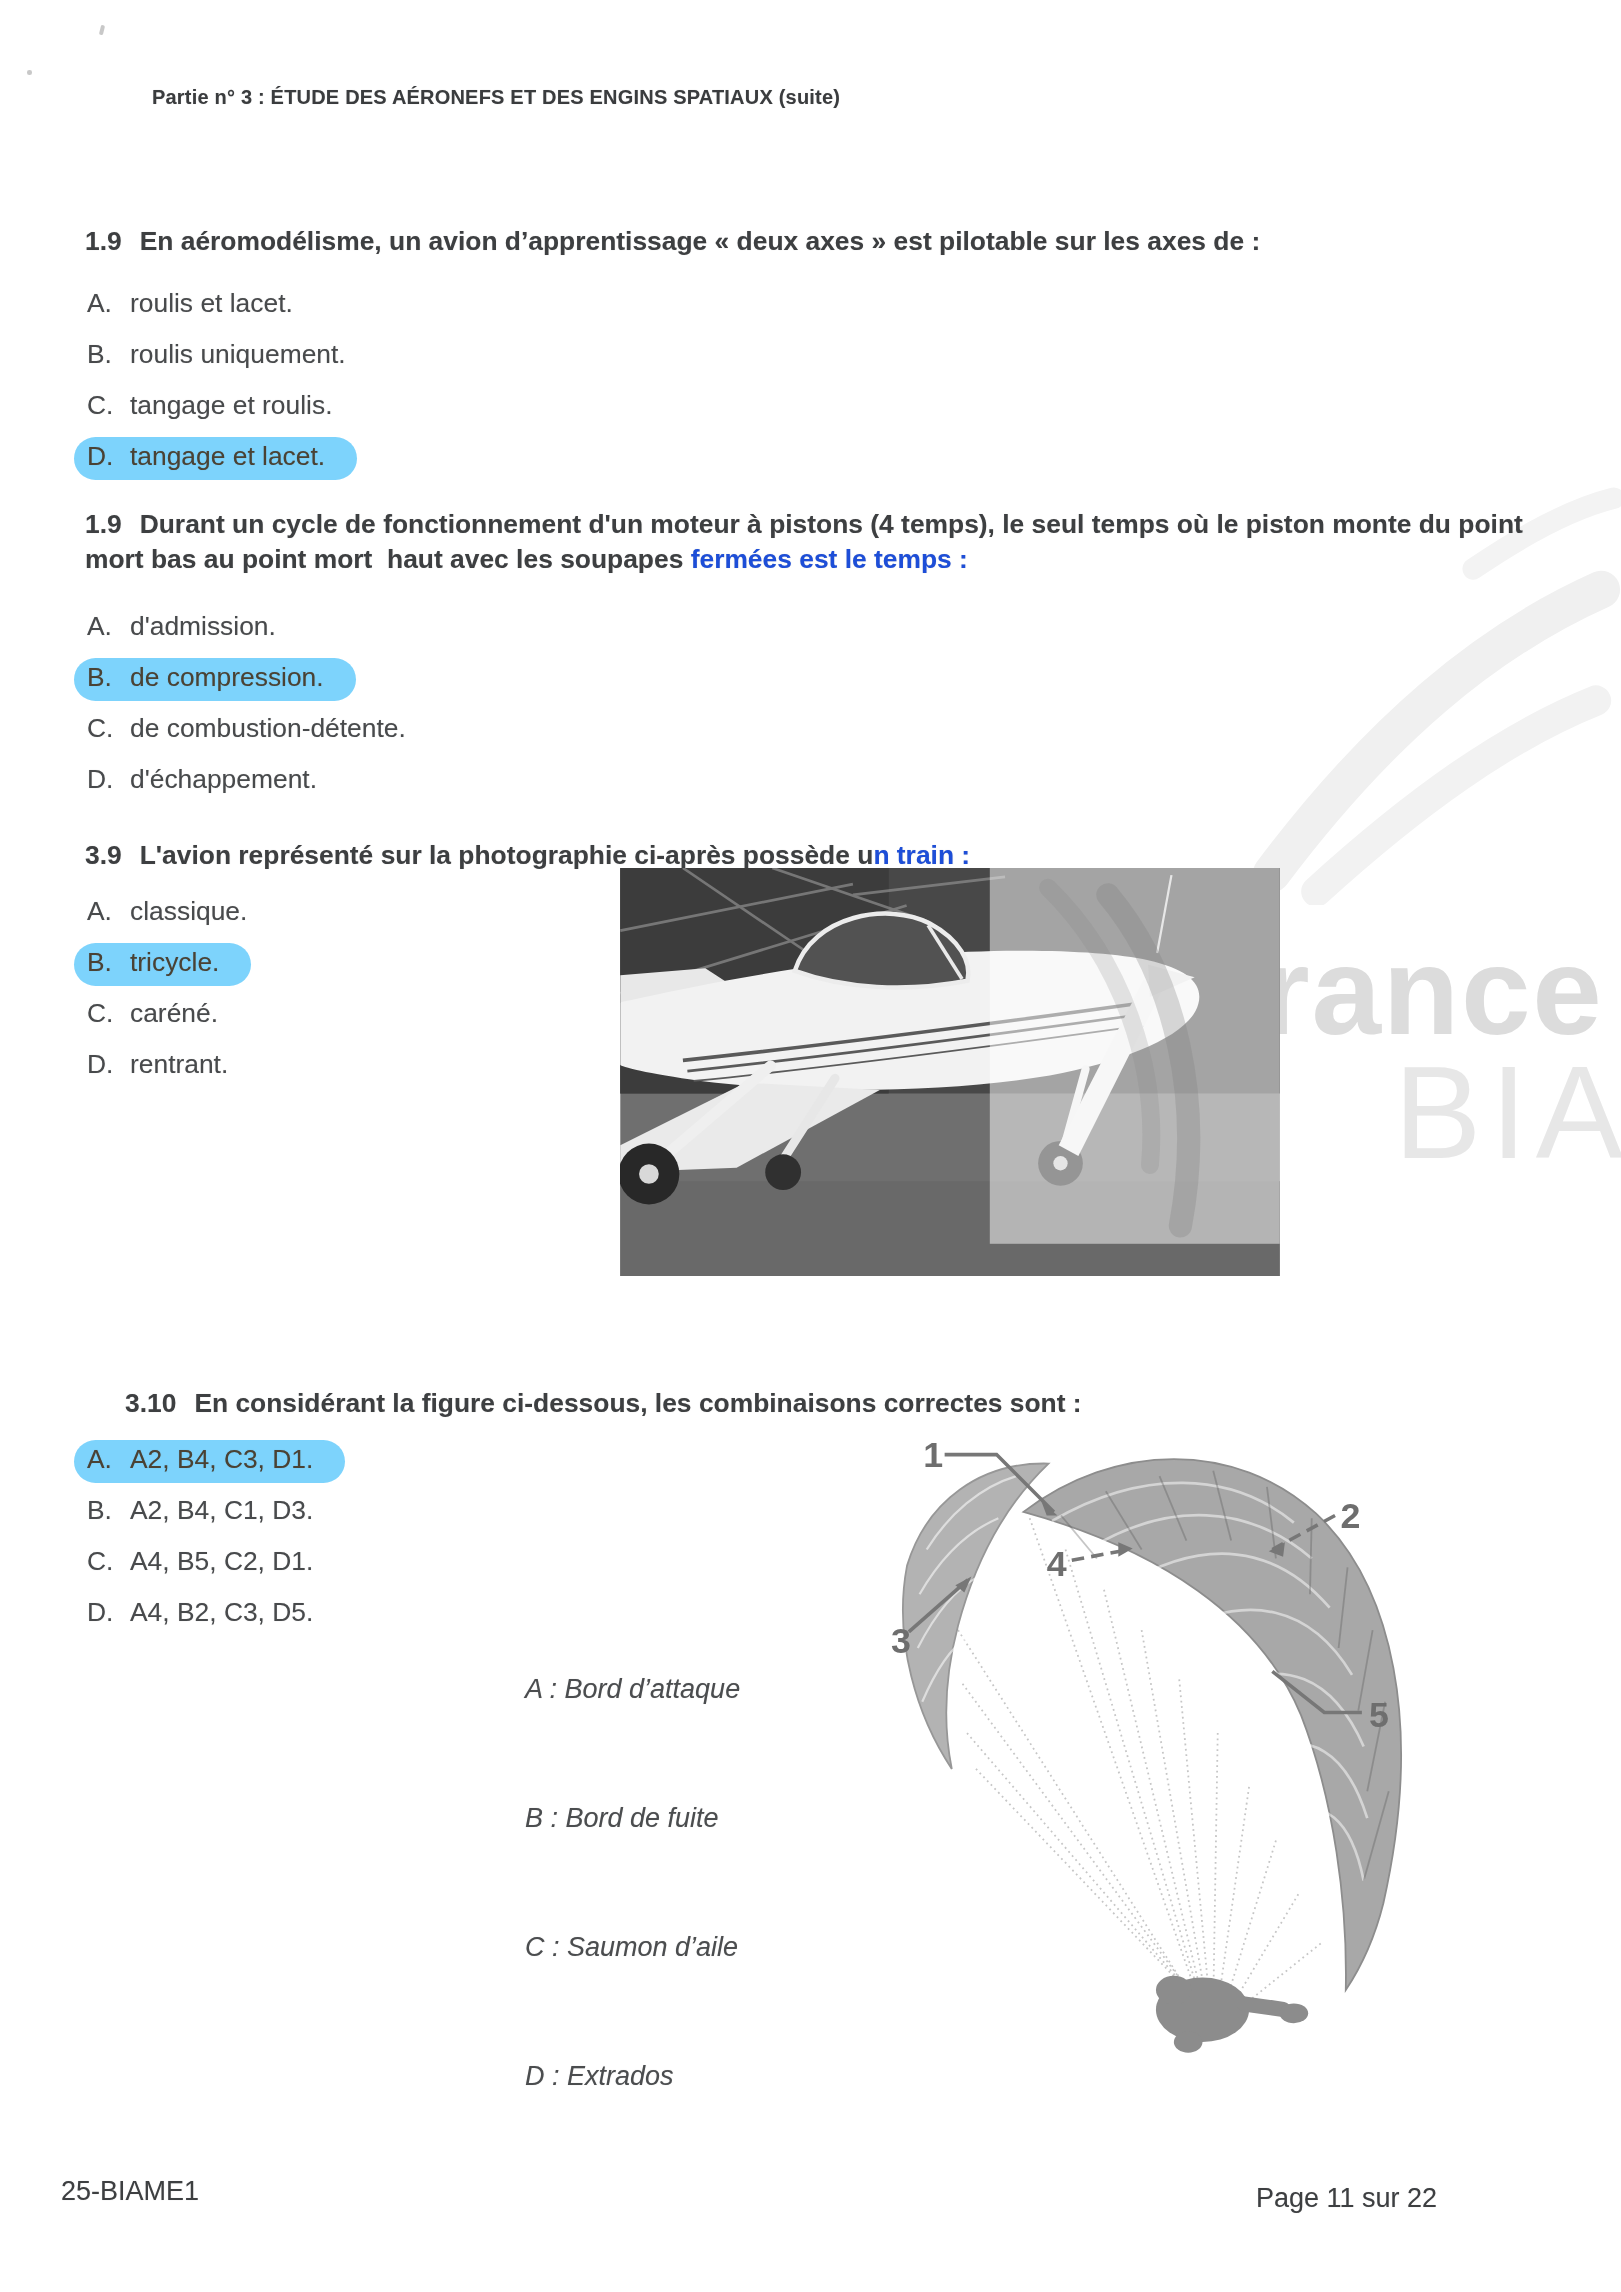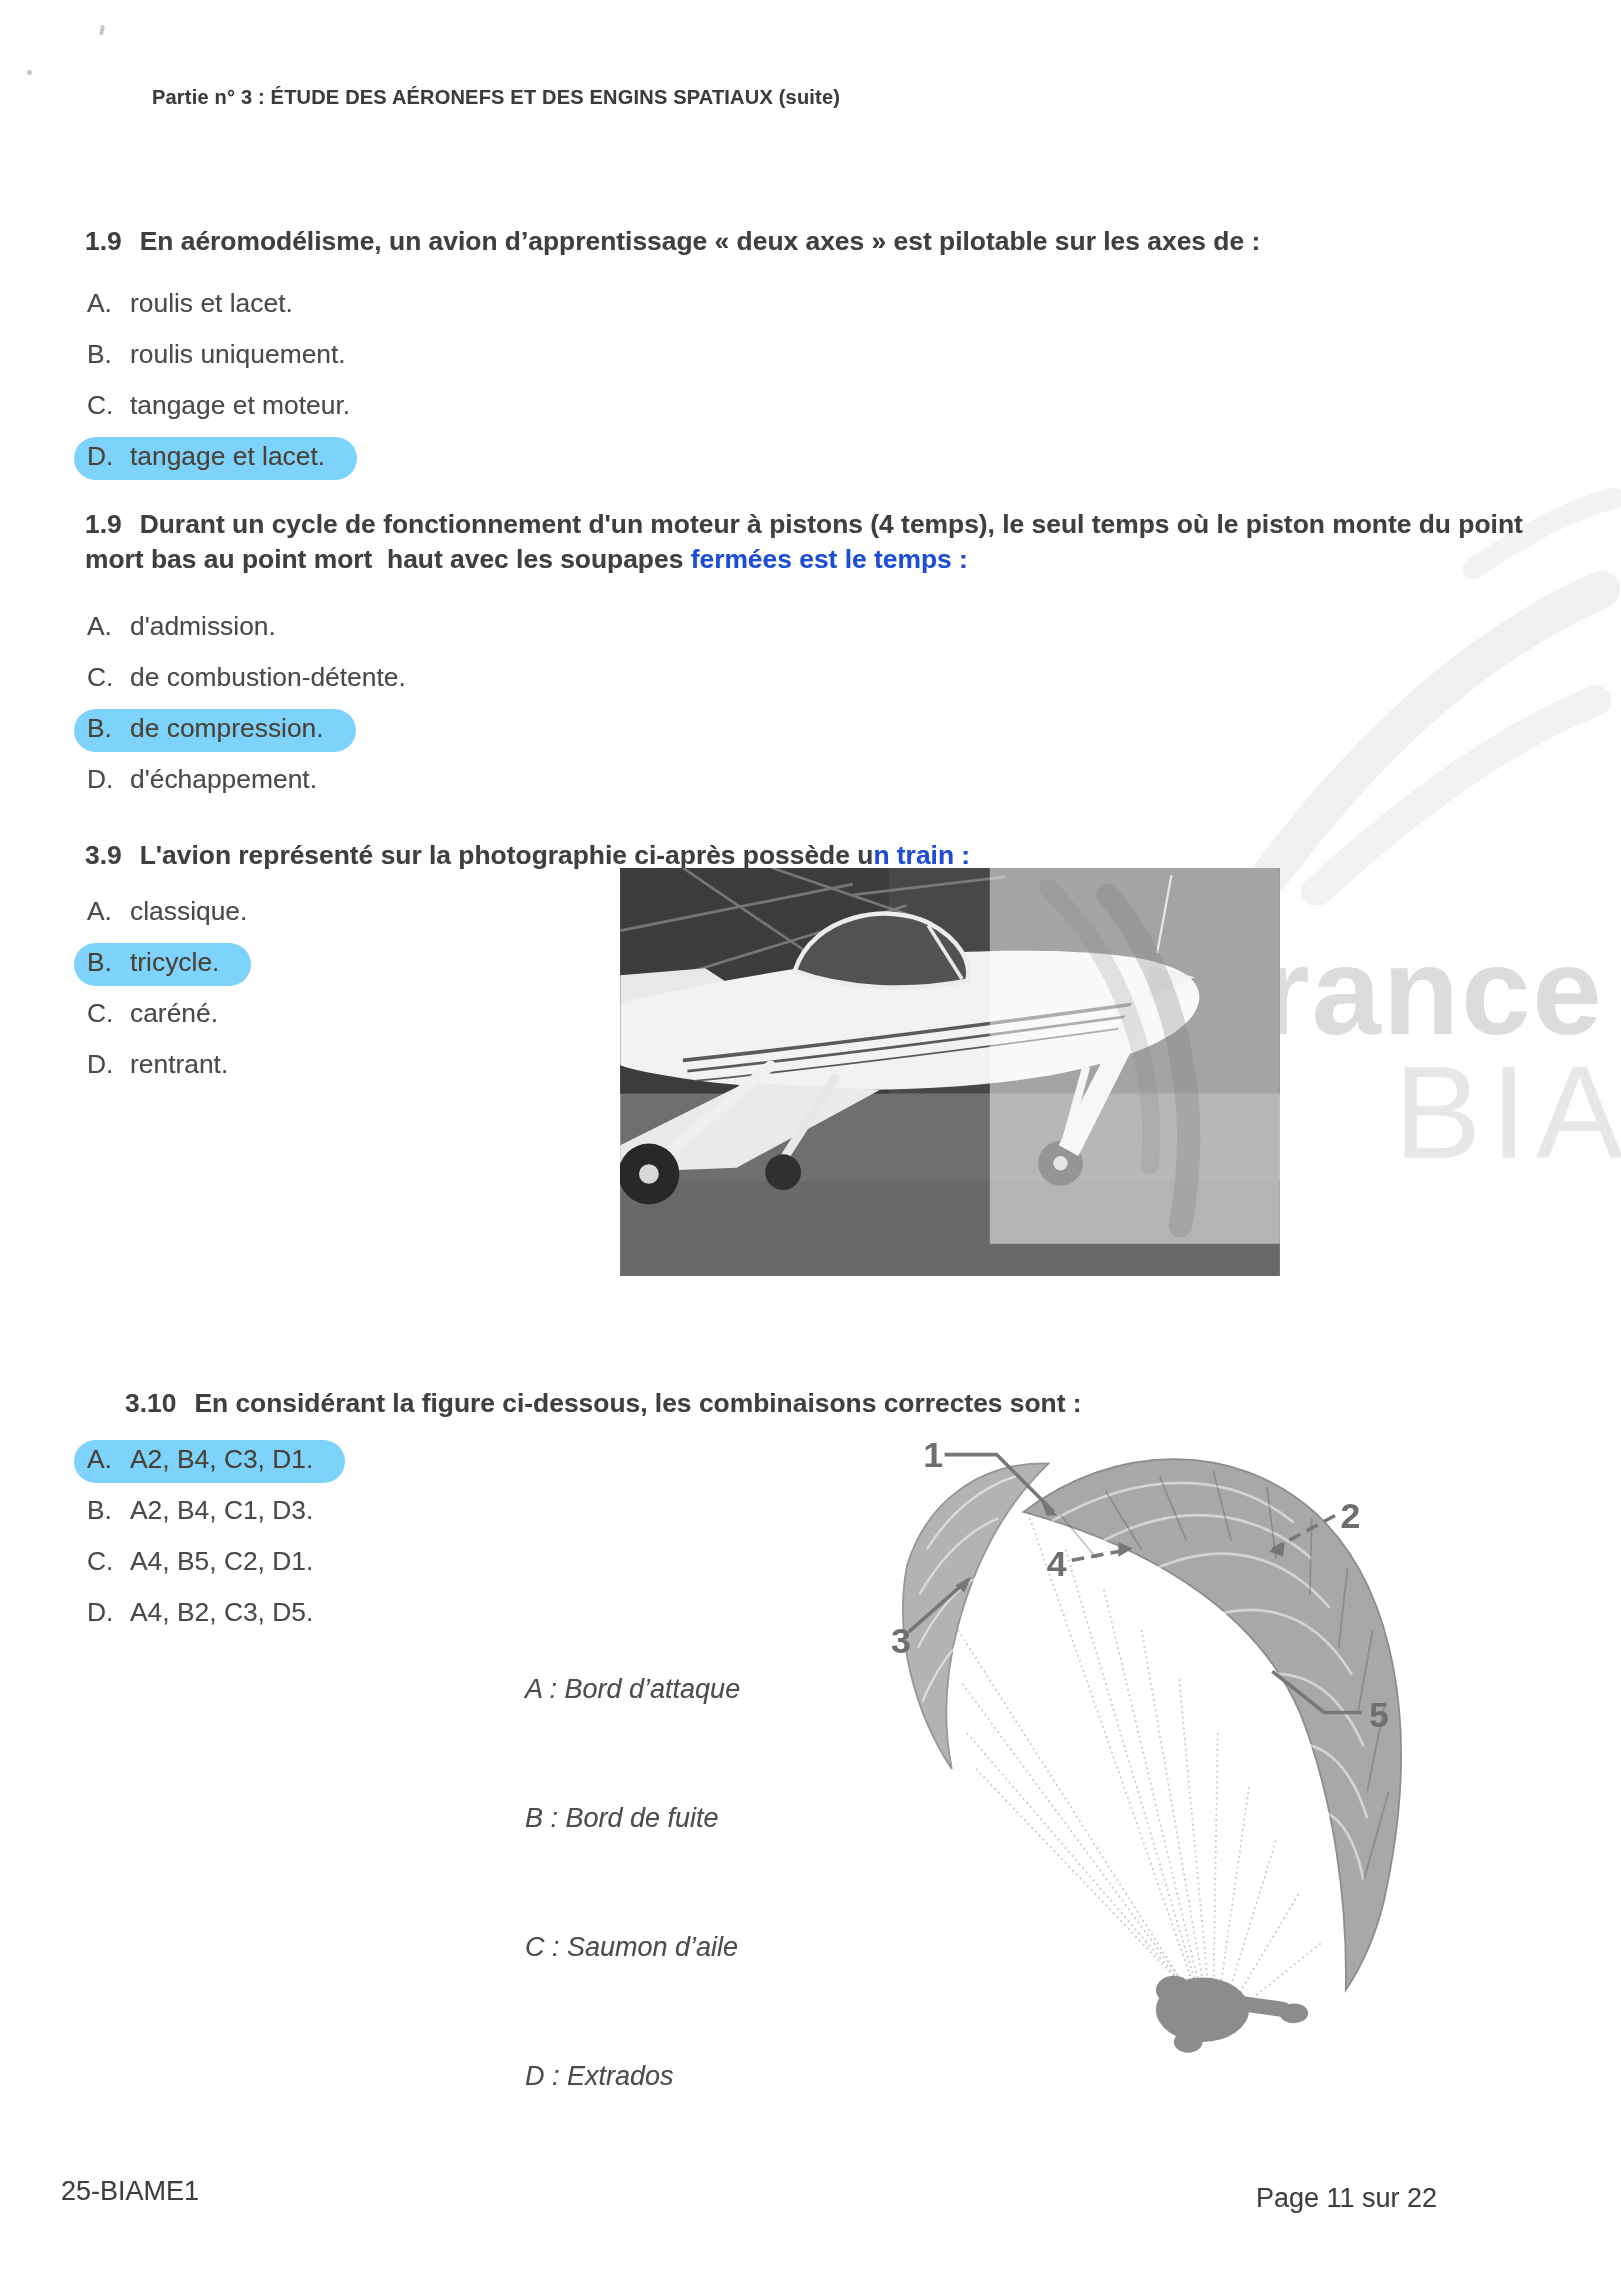--- a/index.html
+++ b/index.html
@@ -63,29 +63,29 @@
 
   <div class="wm-main">rance</div>
   <div class="wm-sub">BIA</div>
 
   <div class="title txtsoft">Partie n° 3 : ÉTUDE DES AÉRONEFS ET DES ENGINS SPATIAUX (suite)</div>
 
   <div class="q txtsoft" style="left:85px;top:226px;"><span class="qnum">1.9</span><span>En aéromodélisme, un avion d’apprentissage « deux axes » est pilotable sur les axes de :</span></div>
   <div class="opts txtsoft" style="left:87px;top:288px;">
     <div class="opt"><span class="lbl">A.</span><span>roulis et lacet.</span></div>
     <div class="opt"><span class="lbl">B.</span><span>roulis uniquement.</span></div>
-    <div class="opt"><span class="lbl">C.</span><span>tangage et moteur.</span></div>
+    <div class="opt"><span class="lbl">C.</span><span>tangage et roulis.</span></div>
     <div class="opt"><span class="hl"><span class="lbl">D.</span><span>tangage et lacet.</span></span></div>
   </div>
 
   <div class="q qwrap txtsoft" style="left:85px;top:507px;width:1487px;"><span class="qnum">1.9</span><span>Durant un cycle de fonctionnement d'un moteur à pistons (4 temps), le seul temps où le piston monte du point mort bas au point mort  haut avec les soupapes</span><span class="light"> fermées est le temps :</span></div>
   <div class="opts txtsoft" style="left:87px;top:611px;">
     <div class="opt"><span class="lbl">A.</span><span>d'admission.</span></div>
+    <div class="opt"><span class="hl"><span class="lbl">B.</span><span>de compression.</span></span></div>
     <div class="opt"><span class="lbl">C.</span><span>de combustion-détente.</span></div>
-    <div class="opt"><span class="hl"><span class="lbl">B.</span><span>de compression.</span></span></div>
     <div class="opt"><span class="lbl">D.</span><span>d'échappement.</span></div>
   </div>
 
   <div class="q txtsoft" style="left:85px;top:840px;"><span class="qnum">3.9</span><span>L'avion représenté sur la photographie ci-après possède u</span><span class="light">n train :</span></div>
   <div class="opts txtsoft" style="left:87px;top:896px;">
     <div class="opt"><span class="lbl">A.</span><span>classique.</span></div>
     <div class="opt"><span class="hl"><span class="lbl">B.</span><span>tricycle.</span></span></div>
     <div class="opt"><span class="lbl">C.</span><span>caréné.</span></div>
     <div class="opt"><span class="lbl">D.</span><span>rentrant.</span></div>
   </div>

